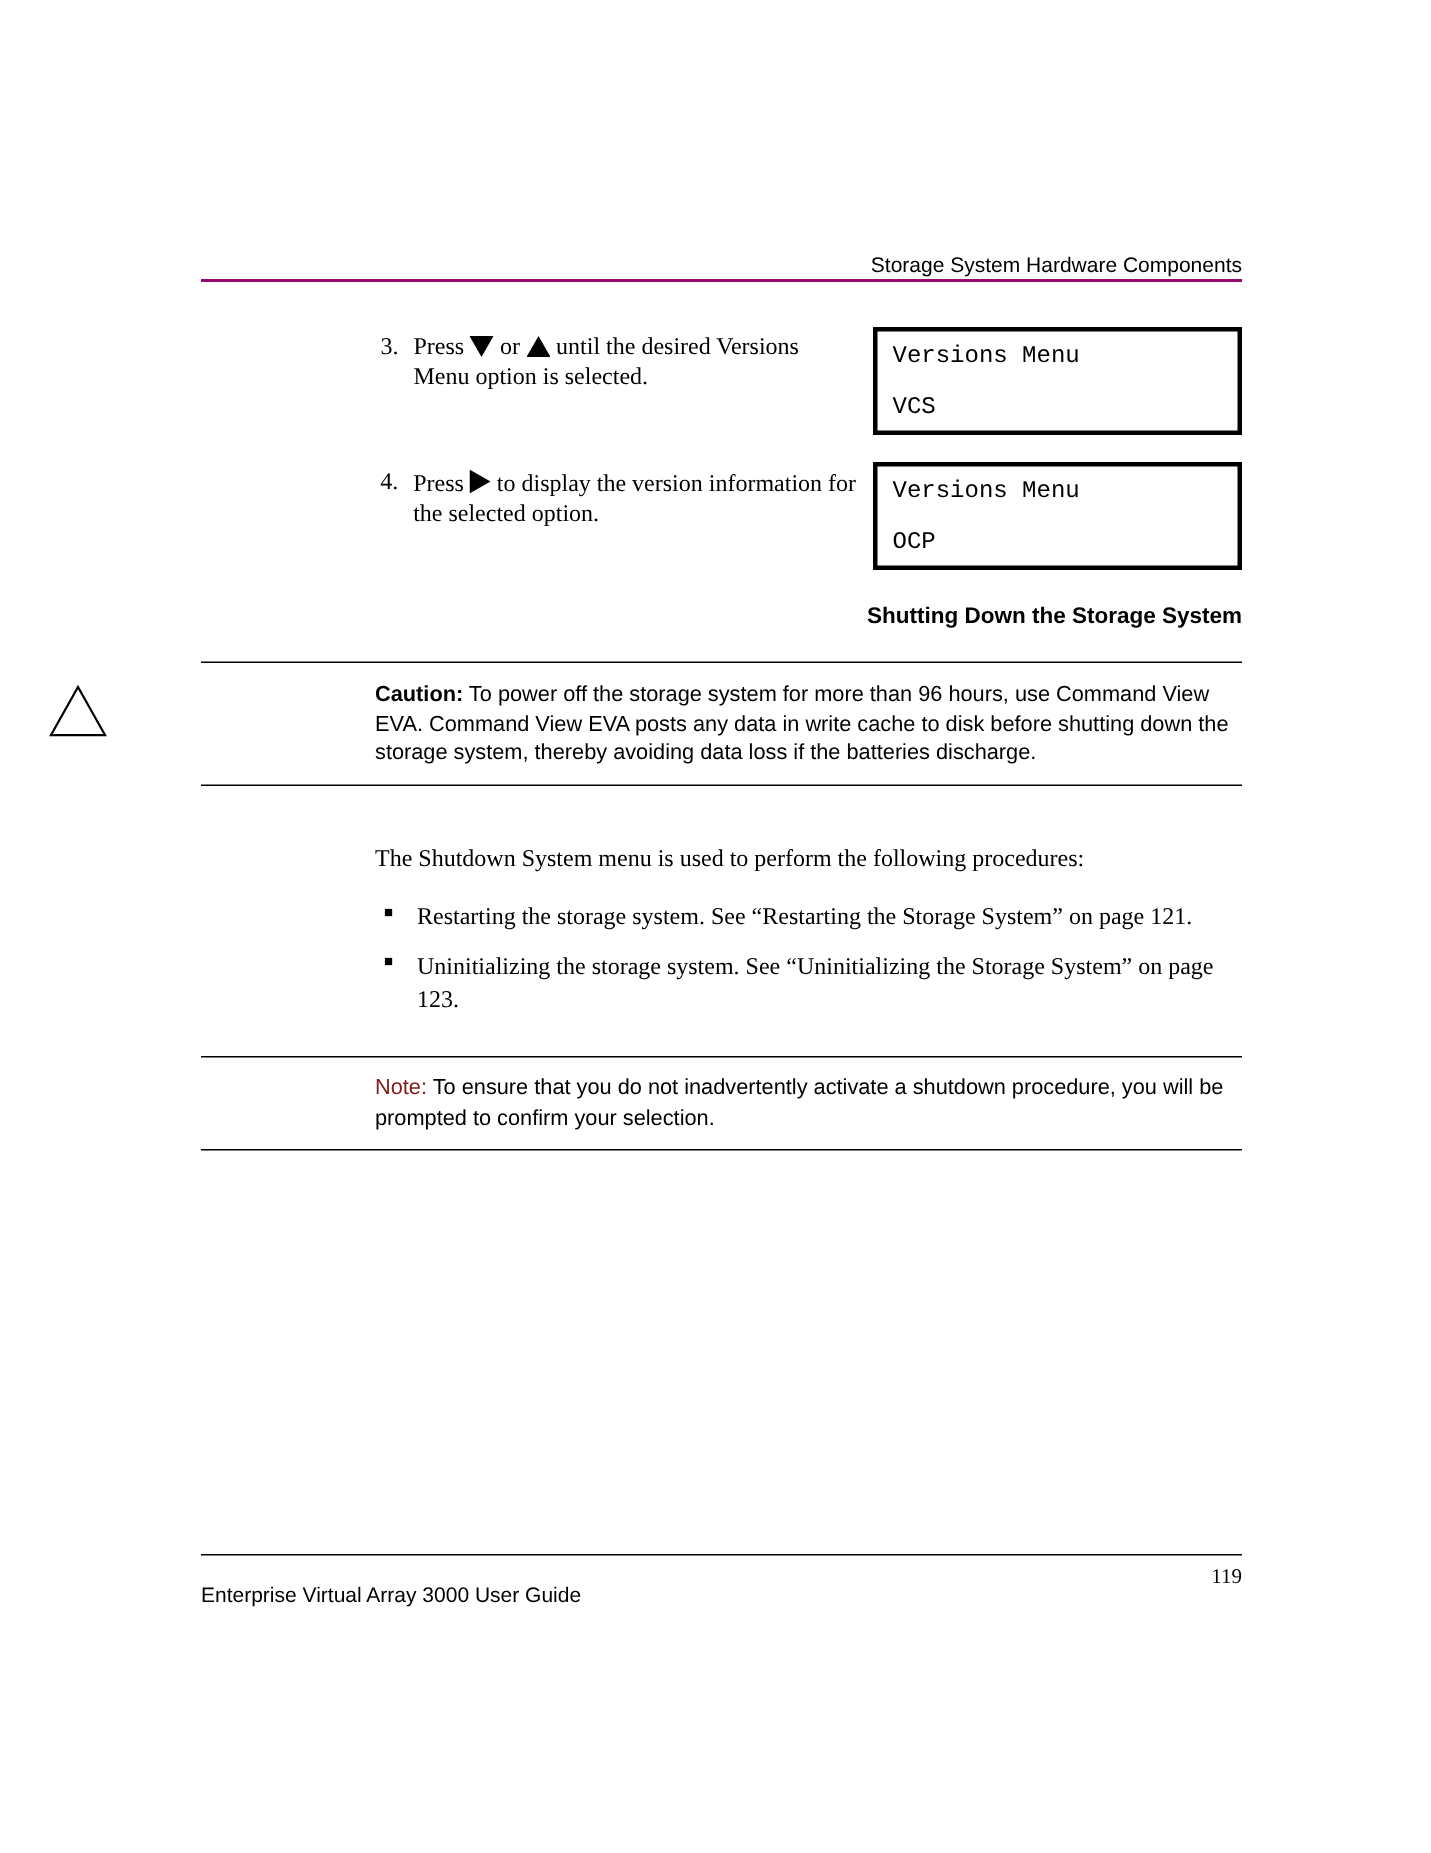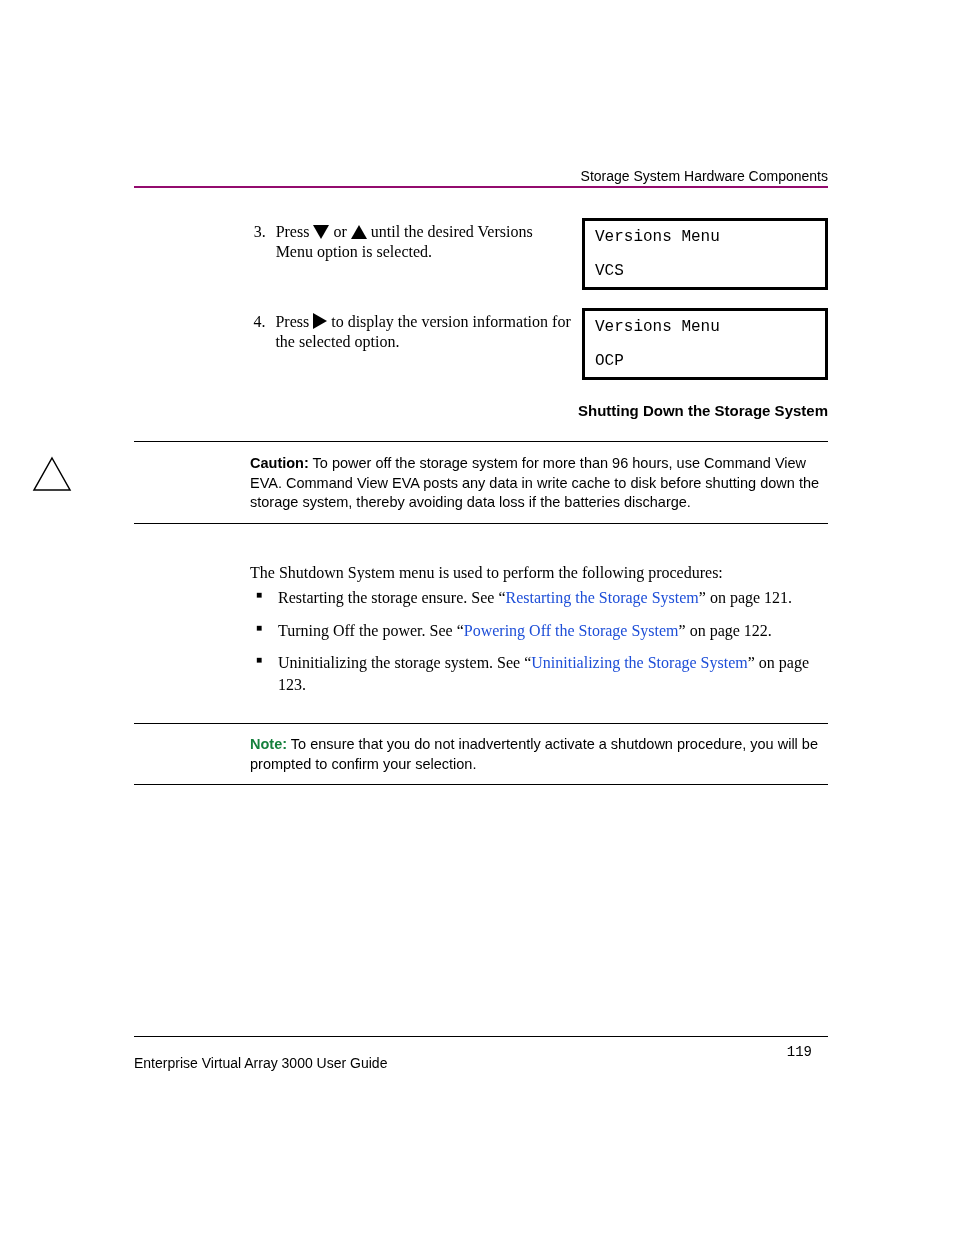--- a/index.html
+++ b/index.html
@@ -104,21 +104,21 @@
     margin-left: -116px;
   }
   .caution-text {
     flex: 1;
   }
   .caution-label {
     font-weight: bold;
   }
   .body-para {
     margin-top: 38px;
-    margin-bottom: 4px;
+    margin-bottom: 18px;
     line-height: 1.35;
   }
   .bullets {
     margin: 0;
     padding: 0;
     list-style: none;
   }
   .bullets li {
     position: relative;
     padding-left: 28px;
@@ -126,58 +126,58 @@
     line-height: 1.4;
   }
   .bullets li::before {
     content: "■";
     position: absolute;
     left: 6px;
     top: 1px;
     font-size: 10px;
   }
   .xref {
-    color: #1d4ed8;
+    color: #000000;
   }
   .note-block {
     border-top: 1px solid #000;
     border-bottom: 1px solid #000;
     padding: 10px 0 10px 0;
     font-family: Arial, Helvetica, sans-serif;
     font-size: 14.5px;
     line-height: 1.4;
     margin-top: 26px;
     margin-left: -116px;
     padding-left: 116px;
   }
   .note-label {
-    font-weight: bold;
-    color: #15803d;
+    font-weight: normal;
+    color: #7f1d1d;
   }
   .footer-rule {
     position: absolute;
     left: 0;
     top: 1036px;
     width: 694px;
     height: 1px;
     background: #000;
   }
   .footer-left {
     position: absolute;
     left: 0;
     top: 1044px;
     font-family: Arial, Helvetica, sans-serif;
     font-size: 14px;
     margin-top: 11px;
   }
   .footer-right {
     position: absolute;
-    right: 16px;
+    right: 0;
     top: 1044px;
-    font-family: Liberation Mono, monospace;
+    font-family: Liberation Serif, serif;
     font-size: 14px;
   }
 </style>
 </head>
 <body>
 
 <div class="page">
   <div class="header-text">Storage System Hardware Components</div>
   <div class="header-rule"></div>
 
@@ -243,24 +243,21 @@
         <span class="caution-label">Caution:</span>
         <span> </span>
         <span>To power off the storage system for more than 96 hours, use Command View EVA. Command View EVA posts any data in write cache to disk before shutting down the storage system, thereby avoiding data loss if the batteries discharge.</span>
       </div>
     </div>
 
     <div class="body-para">The Shutdown System menu is used to perform the following procedures:</div>
 
     <ul class="bullets">
       <li>
-        <span>Restarting the storage ensure. See “</span><span class="xref">Restarting the Storage System</span><span>” on page 121.</span>
-      </li>
-      <li>
-        <span>Turning Off the power. See “</span><span class="xref">Powering Off the Storage System</span><span>” on page 122.</span>
+        <span>Restarting the storage system. See “</span><span class="xref">Restarting the Storage System</span><span>” on page 121.</span>
       </li>
       <li>
         <span>Uninitializing the storage system. See “</span><span class="xref">Uninitializing the Storage System</span><span>” on page 123.</span>
       </li>
     </ul>
 
     <div class="note-block">
       <span class="note-label">Note:</span>
       <span> </span>
       <span>To ensure that you do not inadvertently activate a shutdown procedure, you will be prompted to confirm your selection.</span>

